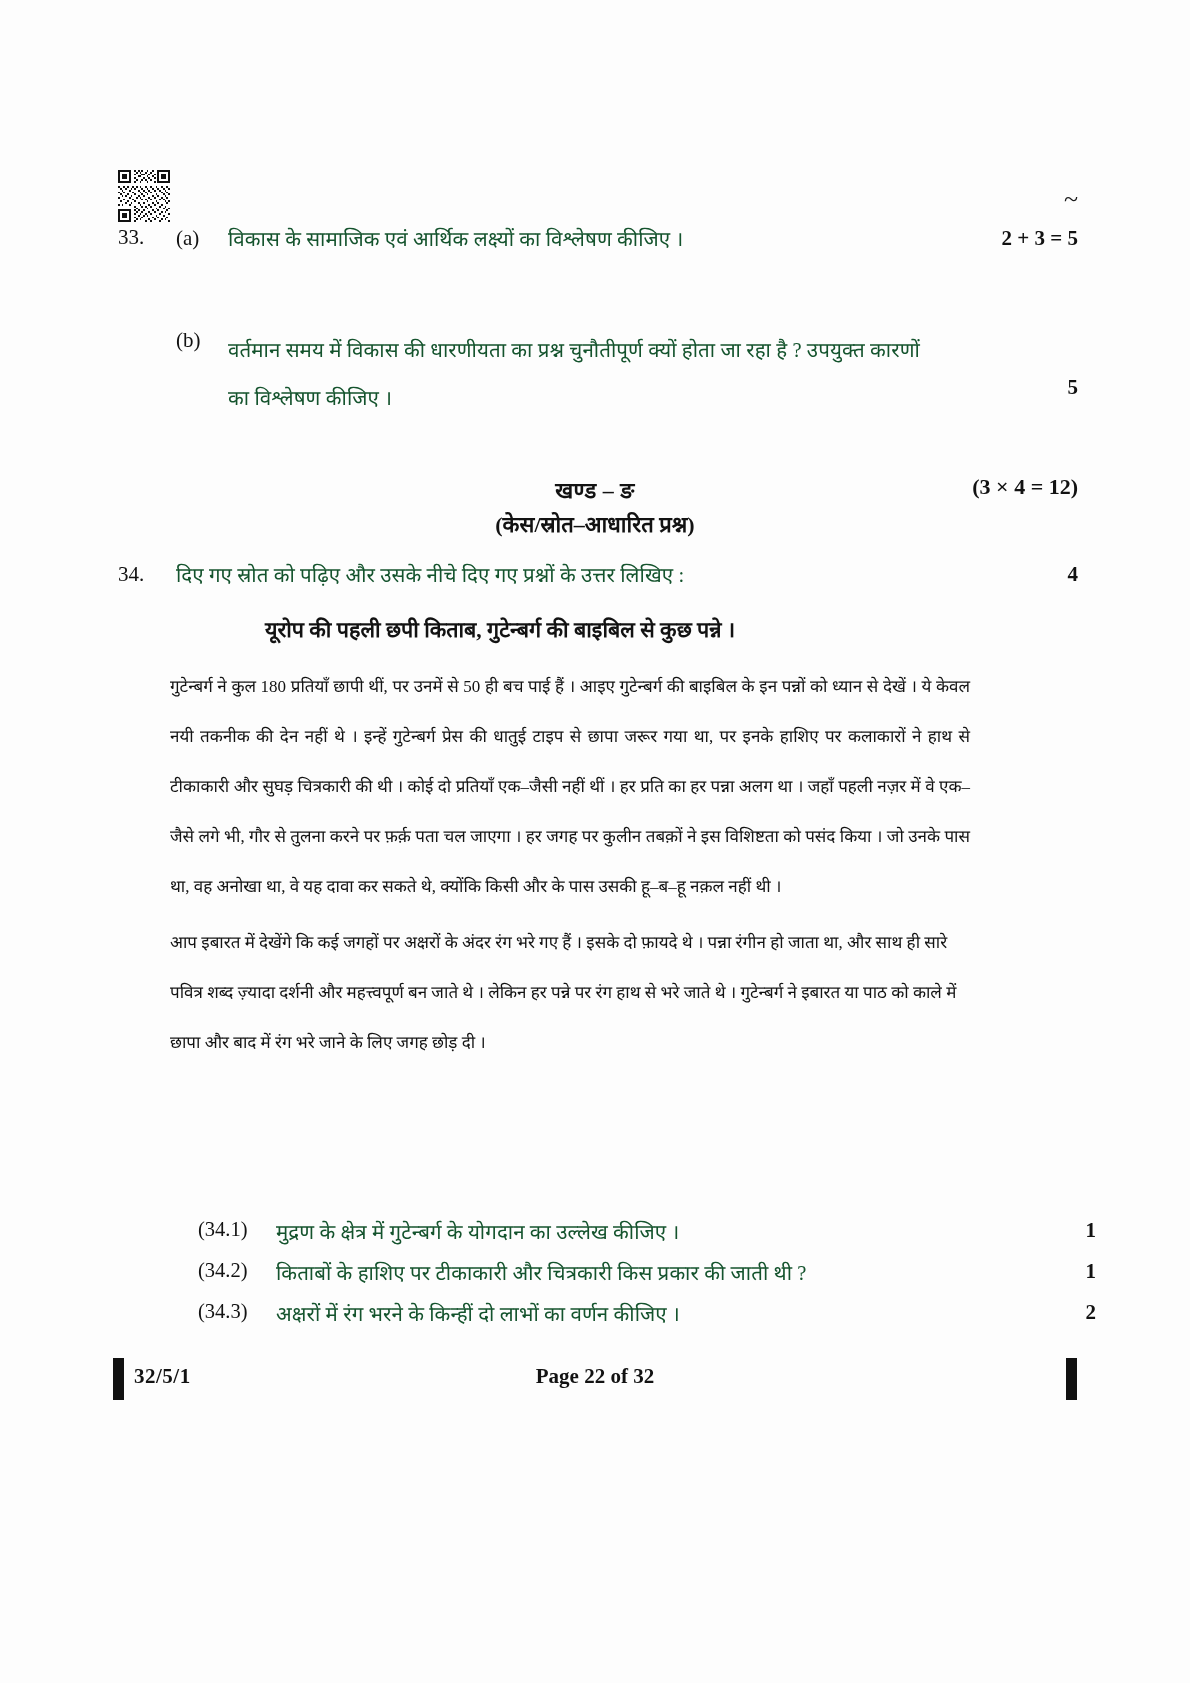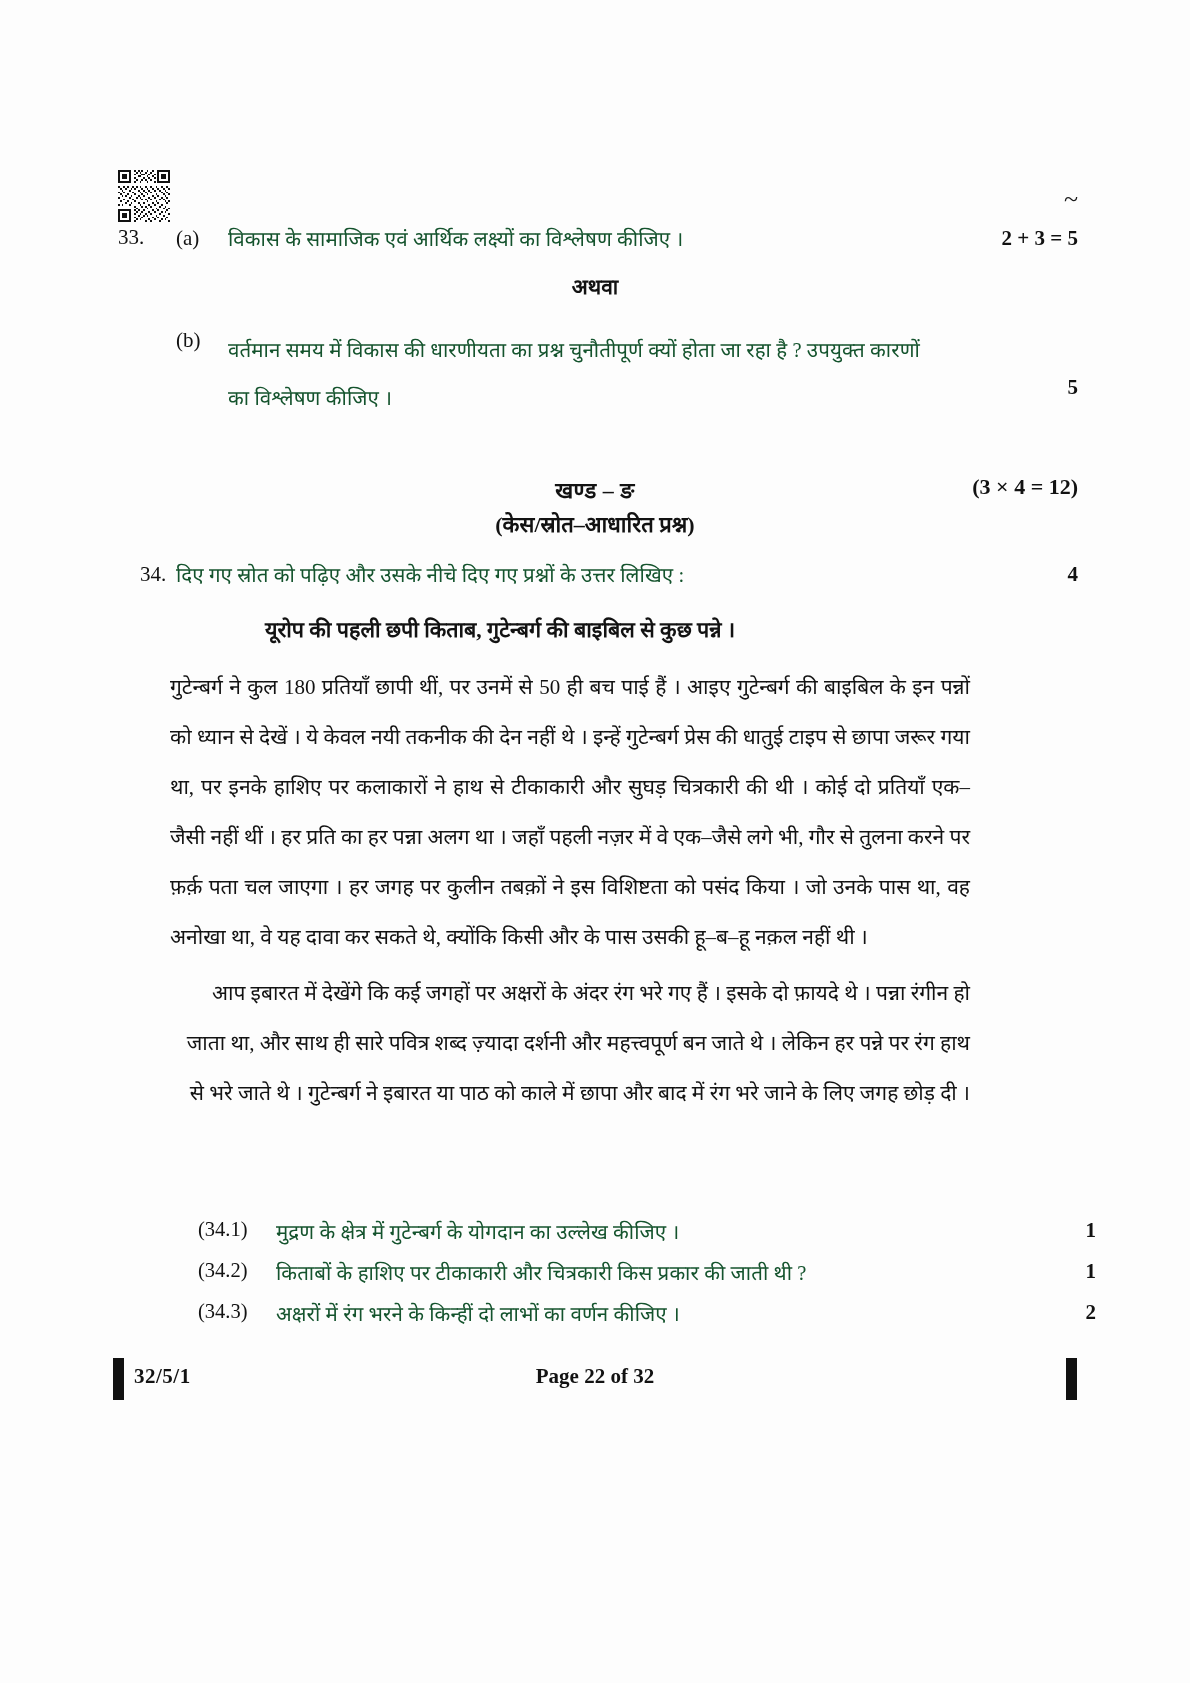--- a/index.html
+++ b/index.html
@@ -141,21 +141,20 @@
     font-weight: bold;
     font-size: 22px;
   }
 
   
   .q34-num {
     position: absolute;
     left: 118px;
     top: 562px;
     font-size: 21px;
-    margin-left: 22px;
   }
   .q34-text {
     position: absolute;
     left: 176px;
     top: 560px;
     width: 740px;
   }
   .q34-marks {
     right: 112px;
     top: 562px;
@@ -172,26 +171,26 @@
   }
 
   .passage {
     position: absolute;
     left: 170px;
     top: 662px;
     width: 800px;
   }
   .passage p {
     margin: 0 0 6px 0;
-    font-size: 21px;
+    font-size: 17px;
     line-height: 50px;
     text-align: justify;
     text-justify: inter-word;
   }
-  .passage p.nojustify { text-align: right; }
+  .passage p.nojustify { text-align: left; }
 
   
   .subq {
     position: absolute;
     left: 170px;
     width: 840px;
     margin-left: 28px;
   }
   .subq-row {
     position: relative;
@@ -449,21 +448,20 @@
     </svg>
   </div>
 
   <div class="tilde-mark">~</div>
 
   <div class="q33-num">33.</div>
   <div class="q33a-label">(a)</div>
   <div class="q33a-text dev">विकास के सामाजिक एवं आर्थिक लक्ष्यों का विश्लेषण कीजिए ।</div>
   <div class="num-col q33a-marks">2 + 3 = 5</div>
 
-  <div class="athava">अथवा</div>
 
   <div class="q33b-label">(b)</div>
   <div class="q33b-text dev">
     <span>वर्तमान समय में विकास की धारणीयता का प्रश्न चुनौतीपूर्ण क्यों होता जा रहा है ? उपयुक्त कारणों</span>
     <span class="l2">का विश्लेषण कीजिए ।</span>
   </div>
   <div class="num-col q33b-marks">5</div>
 
   <div class="section-head">खण्ड – ङ</div>
   <div class="section-marks">(3 × 4 = 12)</div>

